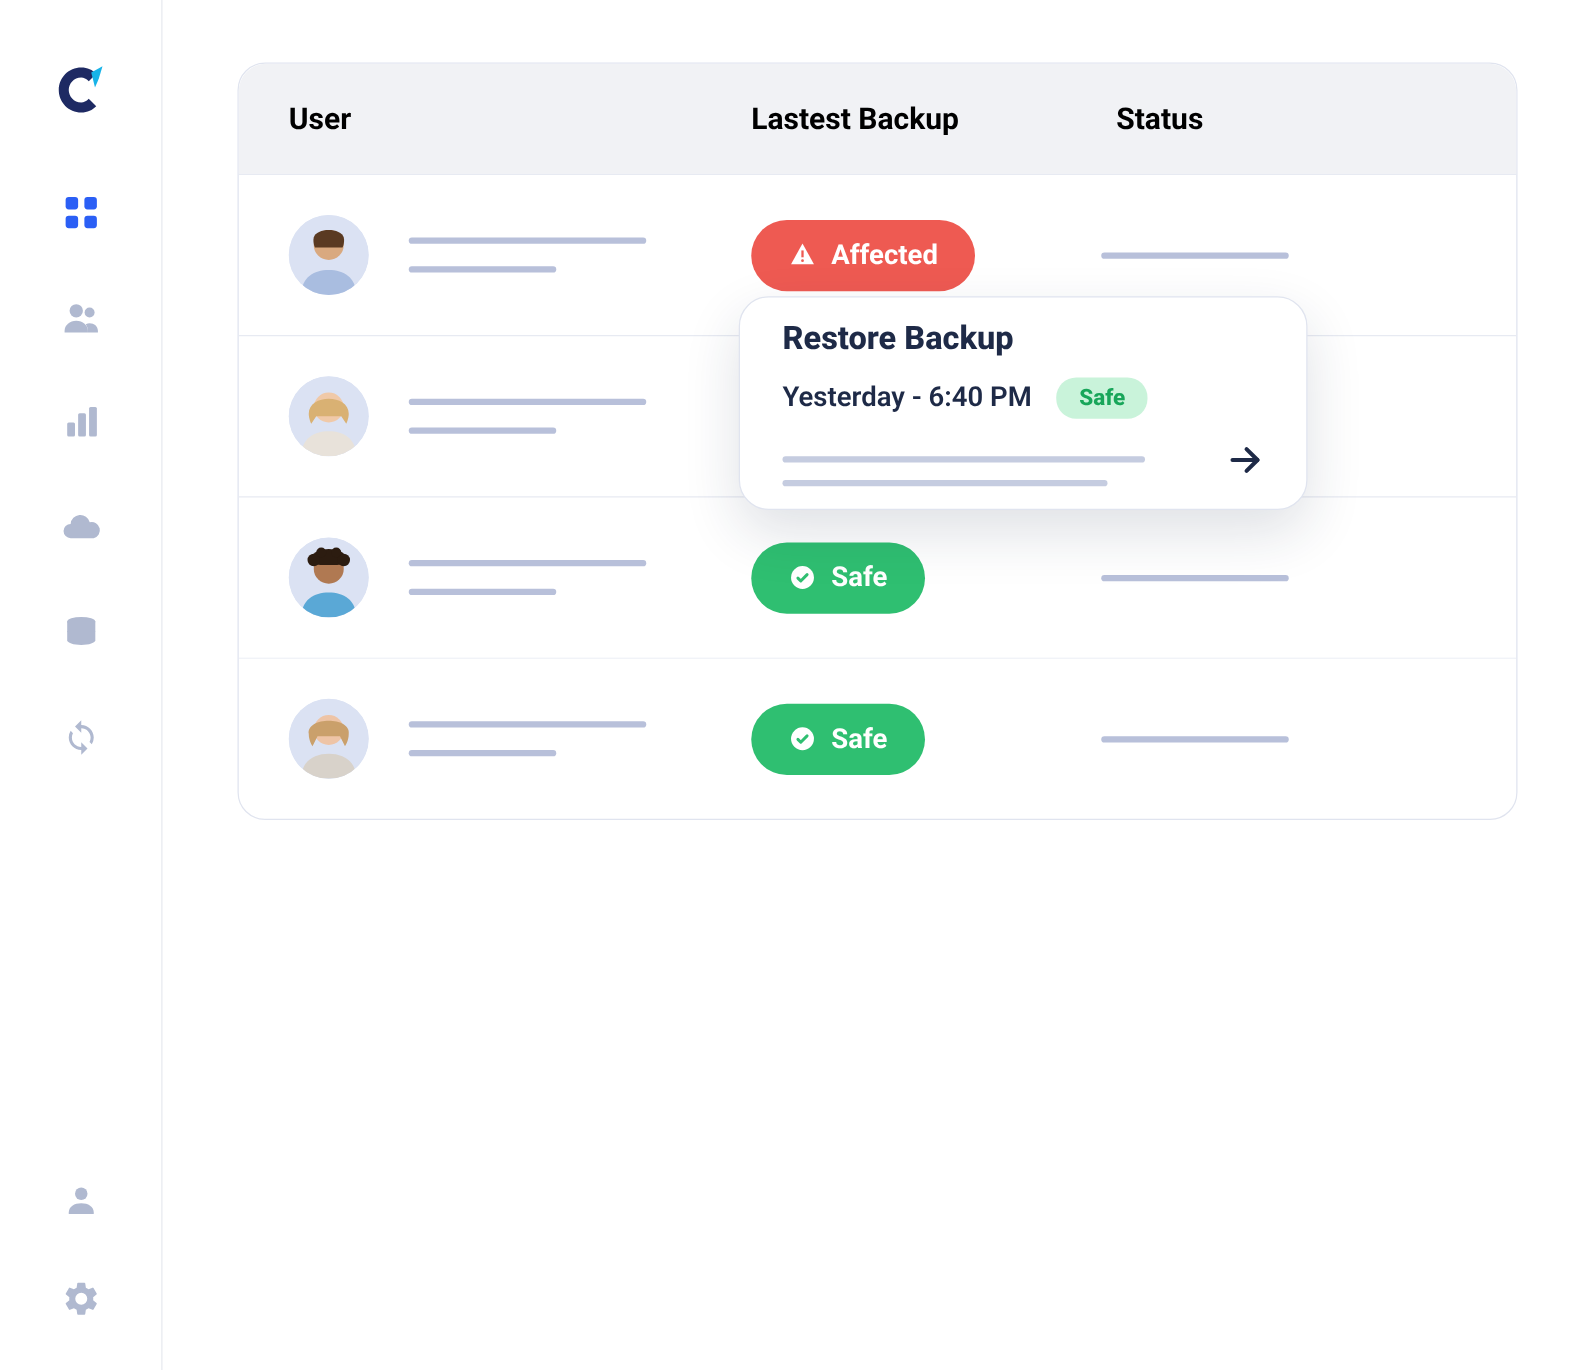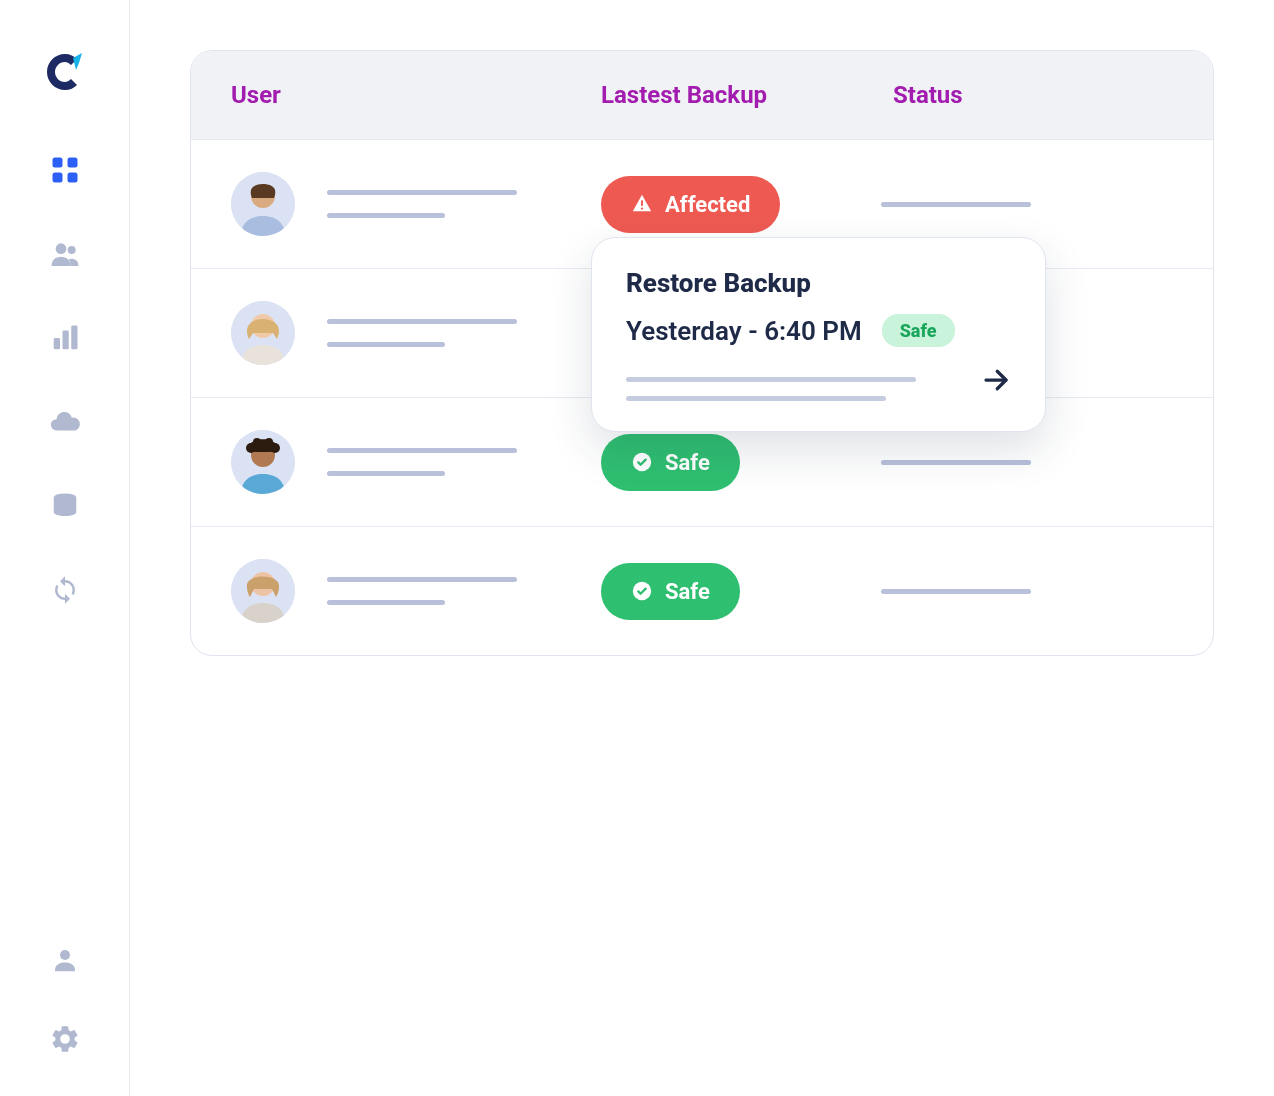--- a/index.html
+++ b/index.html
@@ -96,21 +96,21 @@
   .thead {
     background: #f1f2f5;
     display: flex;
     padding: 30px 40px;
     border-top-left-radius: 22px;
     border-top-right-radius: 22px;
   }
   .th {
     font-size: 24px;
     font-weight: 700;
-    color: #a21caf;
+    color: #000000;
   }
   .col-user { flex: 0 0 370px; }
   .col-status { flex: 0 0 280px; }
   .col-backup { flex: 1; }
 
   .trow {
     display: flex;
     align-items: center;
     padding: 32px 40px;
     border-top: 1px solid #e7eaf2;
@@ -165,38 +165,38 @@
     width: 150px;
   }
 
   
   .popover {
     position: absolute;
     background: #fff;
     border: 1px solid #e0e4ef;
     border-radius: 24px;
     box-shadow: 0 18px 45px rgba(30, 42, 71, 0.14);
-    padding: 30px 34px;
+    padding: 18px 34px;
     width: 455px;
     z-index: 10;
   }
   .popover-title {
     font-size: 26px;
     font-weight: 800;
     color: #1e2a47;
     margin-bottom: 16px;
   }
   .popover-row {
     display: flex;
     align-items: center;
     gap: 20px;
     margin-bottom: 18px;
   }
   .popover-time {
-    font-size: 26px;
+    font-size: 22px;
     font-weight: 600;
     color: #1e2a47;
   }
   .mini-badge {
     background: #c9f3da;
     color: #18a65a;
     font-weight: 800;
     font-size: 18px;
     border-radius: 16px;
     padding: 6px 18px;

